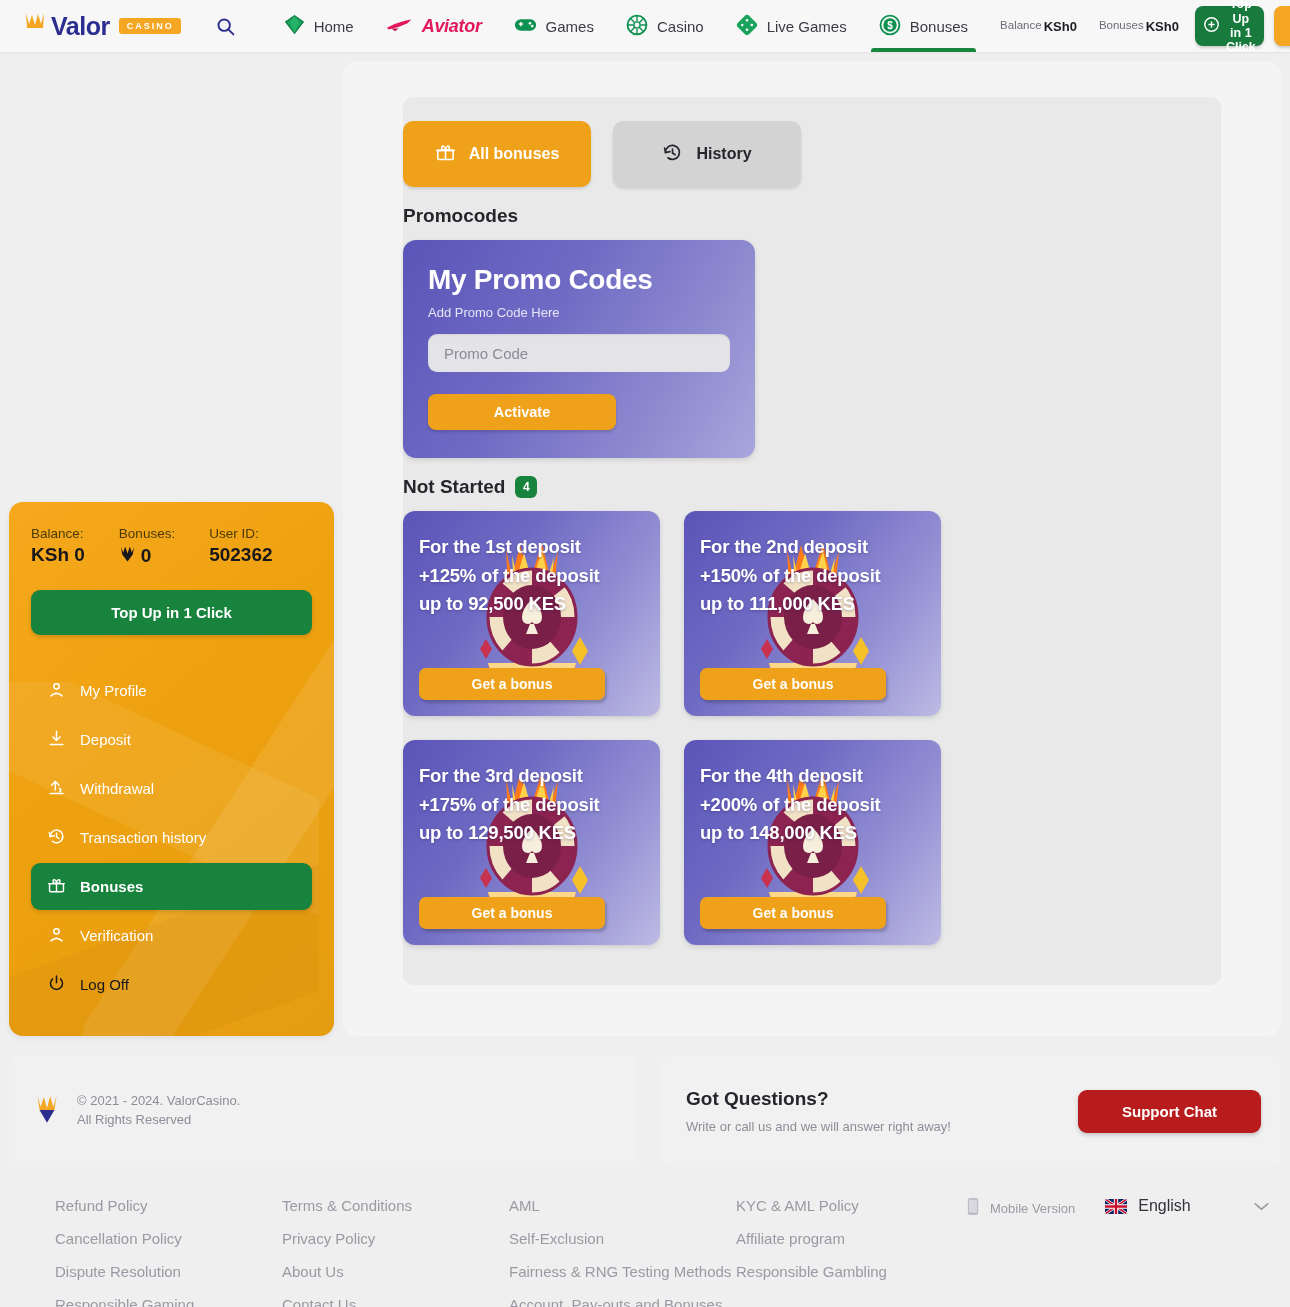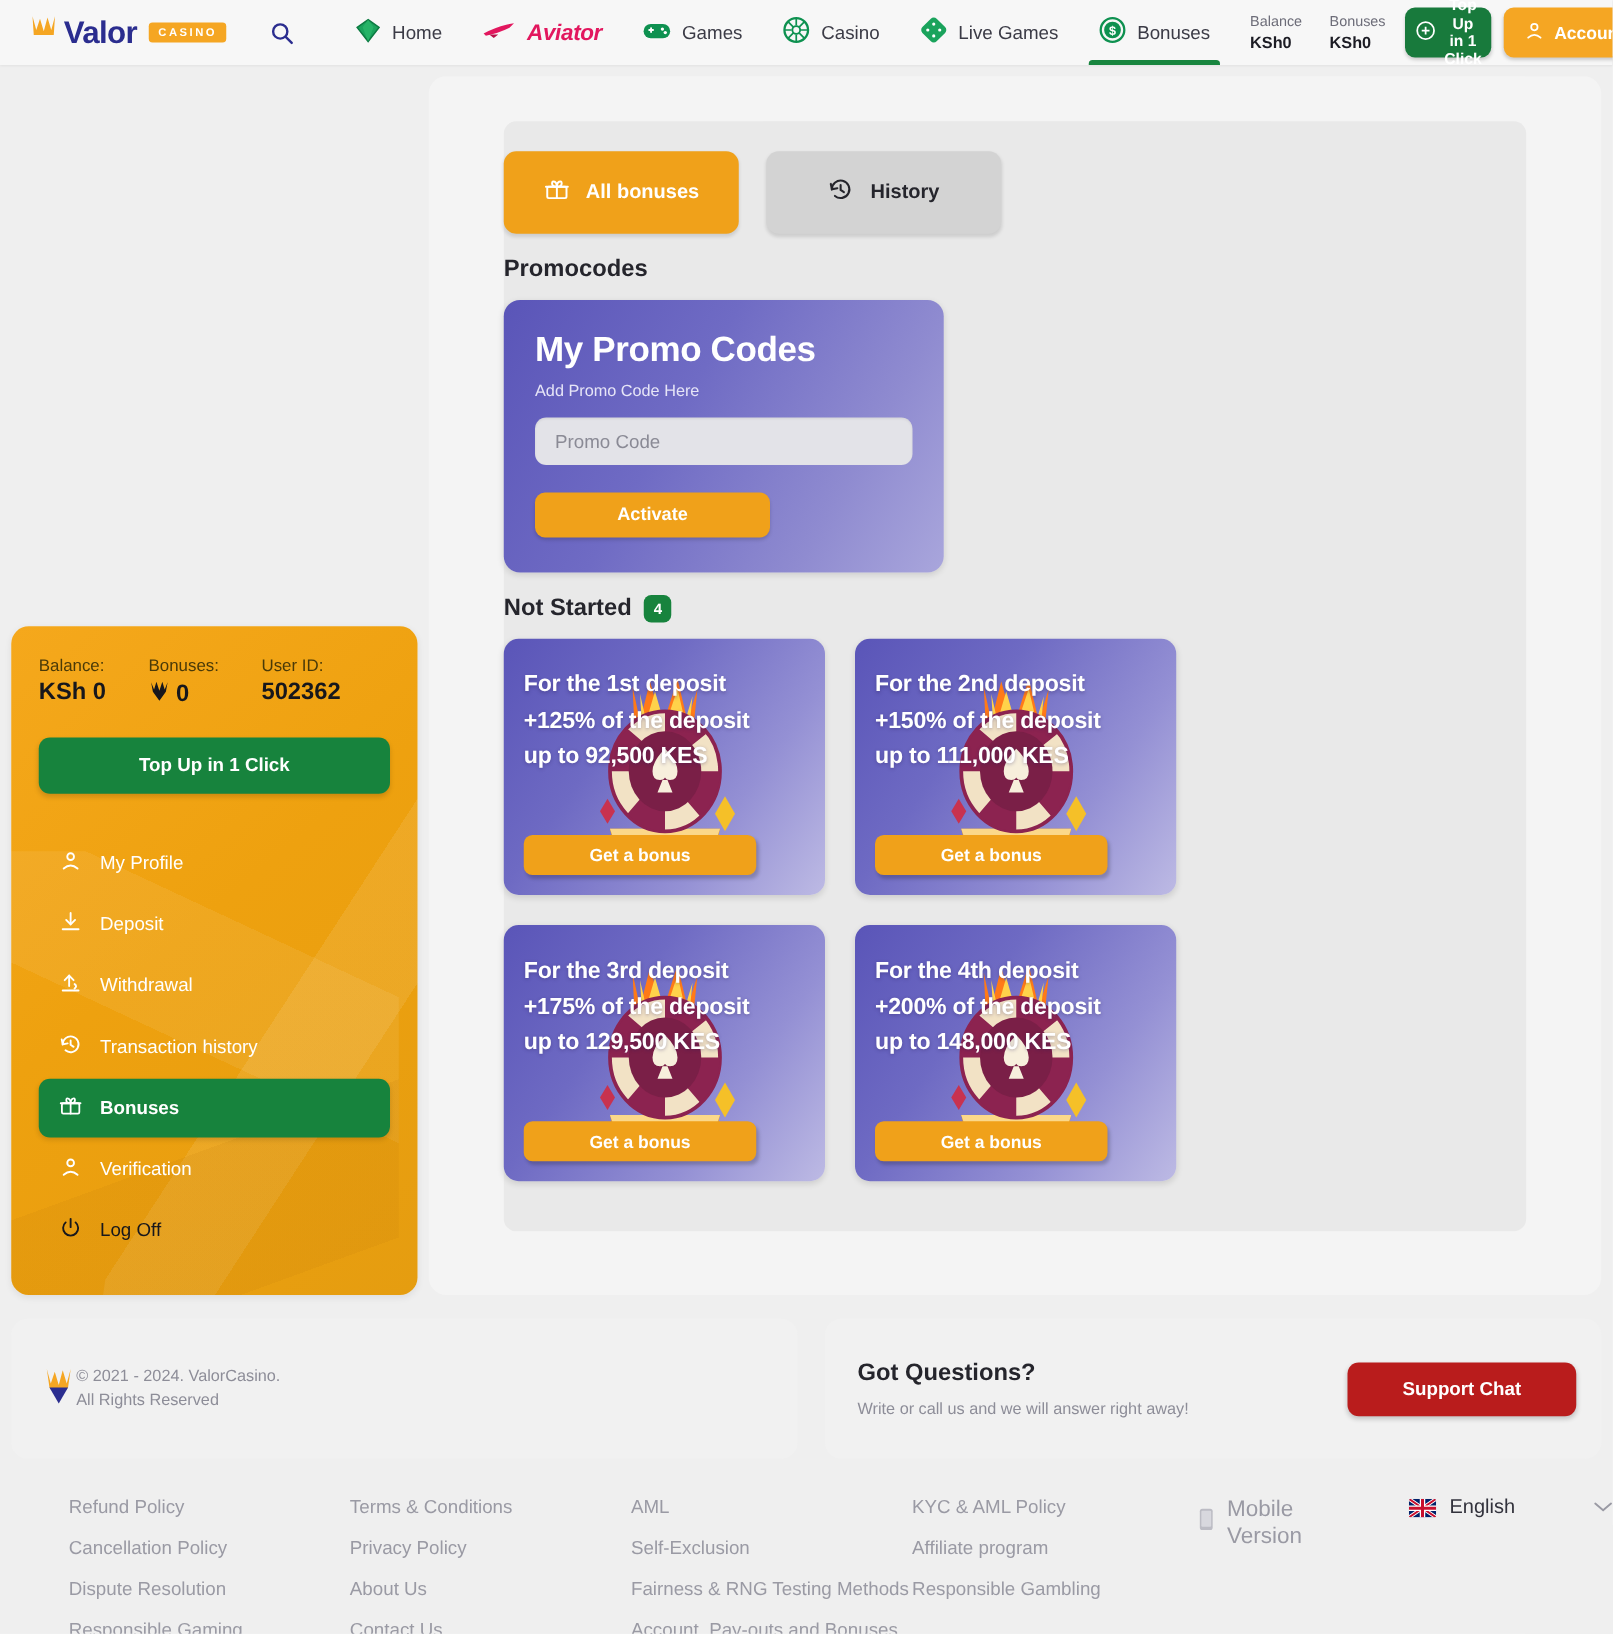--- a/index.html
+++ b/index.html
@@ -39,21 +39,21 @@
   }
   .navitem.active::after {
     content:''; position:absolute; left:8px; right:8px; bottom:0; height:4px;
     background:#18853f; border-radius:3px 3px 0 0;
   }
   .aviator-txt {
     font-style:italic; font-weight:800; color:#e2175e; font-size:18px;
     letter-spacing:-.3px;
   }
   .nav-stats { display:flex; gap:22px; margin-left:16px; }
-  .nav-stat { display:flex; flex-direction:column; gap:2px; }
+  .nav-stat { display:flex; flex-direction:row; gap:2px; }
   .nav-stat .lbl { font-size:11.5px; color:#6c6c78; }
   .nav-stat .val { font-size:13px; color:#1c1c24; font-weight:700; }
   .topup-nav {
     margin-left:16px; background:#187a3c; color:#fff; border:none;
     border-radius:8px; height:40px; width:112px; font-size:12.5px; font-weight:700;
     display:flex; align-items:center; justify-content:center; gap:6px; cursor:pointer;
     line-height:1.15; text-align:center; padding:0 8px;
     box-shadow:0 2px 3px rgba(0,0,0,.18);
     font-family:"Liberation Sans",sans-serif;
   }
@@ -165,37 +165,37 @@
   .bcard .getbonus {
     position:absolute; left:16px; bottom:16px; z-index:4;
     width:186px; height:32px; border:none; border-radius:7px;
     background:#f0a11a; color:#fff; font-size:14px; font-weight:600; cursor:pointer;
     box-shadow:2px 3px 3px rgba(0,0,0,.2); font-family:"Liberation Sans",sans-serif;
   }
 
   
   .fboxes { display:flex; gap:22px; margin:19px 9px 0 9px; }
   .fbox { background:#f1f1f1; border-radius:13px; height:112px; display:flex; align-items:center; }
-  .fbox.copy { width:629px; padding-left:24px; gap:0; }
+  .fbox.copy { width:629px; padding-left:24px; gap:16px; }
   .copy-txt { font-size:13px; color:#8d8d98; line-height:1.45; }
   .fbox.help { flex:1; padding:0 20px 0 26px; justify-content:space-between; }
   .help-h { font-size:19px; font-weight:700; color:#25252c; }
   .help-s { font-size:13px; color:#8d8d98; margin-top:9px;text-align:right; }
   .support-btn {
     width:183px; height:43px; border:none; border-radius:9px; background:#b91c1c;
     color:#fff; font-size:15px; font-weight:700; cursor:pointer;
     box-shadow:0 2px 4px rgba(0,0,0,.2); font-family:"Liberation Sans",sans-serif;
   }
 
   
   .flinks { display:flex; padding:30px 0 0 55px; gap:0; }
   .fcol { width:227px; display:flex; flex-direction:column; gap:16px; }
   .fcol a { font-size:15px; color:#9a9aa4; text-decoration:none; cursor:pointer; white-space:nowrap; }
   .fright { display:flex; align-items:flex-start; gap:30px; padding-left:4px; }
-  .mobile-v { display:flex; align-items:center; gap:11px; font-size:18px; color:#9a9aa4; cursor:pointer; }
+  .mobile-v { display:flex; align-items:center; gap:11px; font-size:13px; color:#9a9aa4; cursor:pointer; }
   .lang { display:flex; align-items:center; gap:11px; font-size:16px; color:#32323c; cursor:pointer; }
   .flag { width:22px; height:15px; border-radius:2px; overflow:hidden; flex:none; }
   .chev { margin-left:52px; color:#9a9aa4; }
 </style>
 </head>
 <body>
 
 <div class="topnav">
   <div class="logo-wrap">
     <span class="logo-crown">

